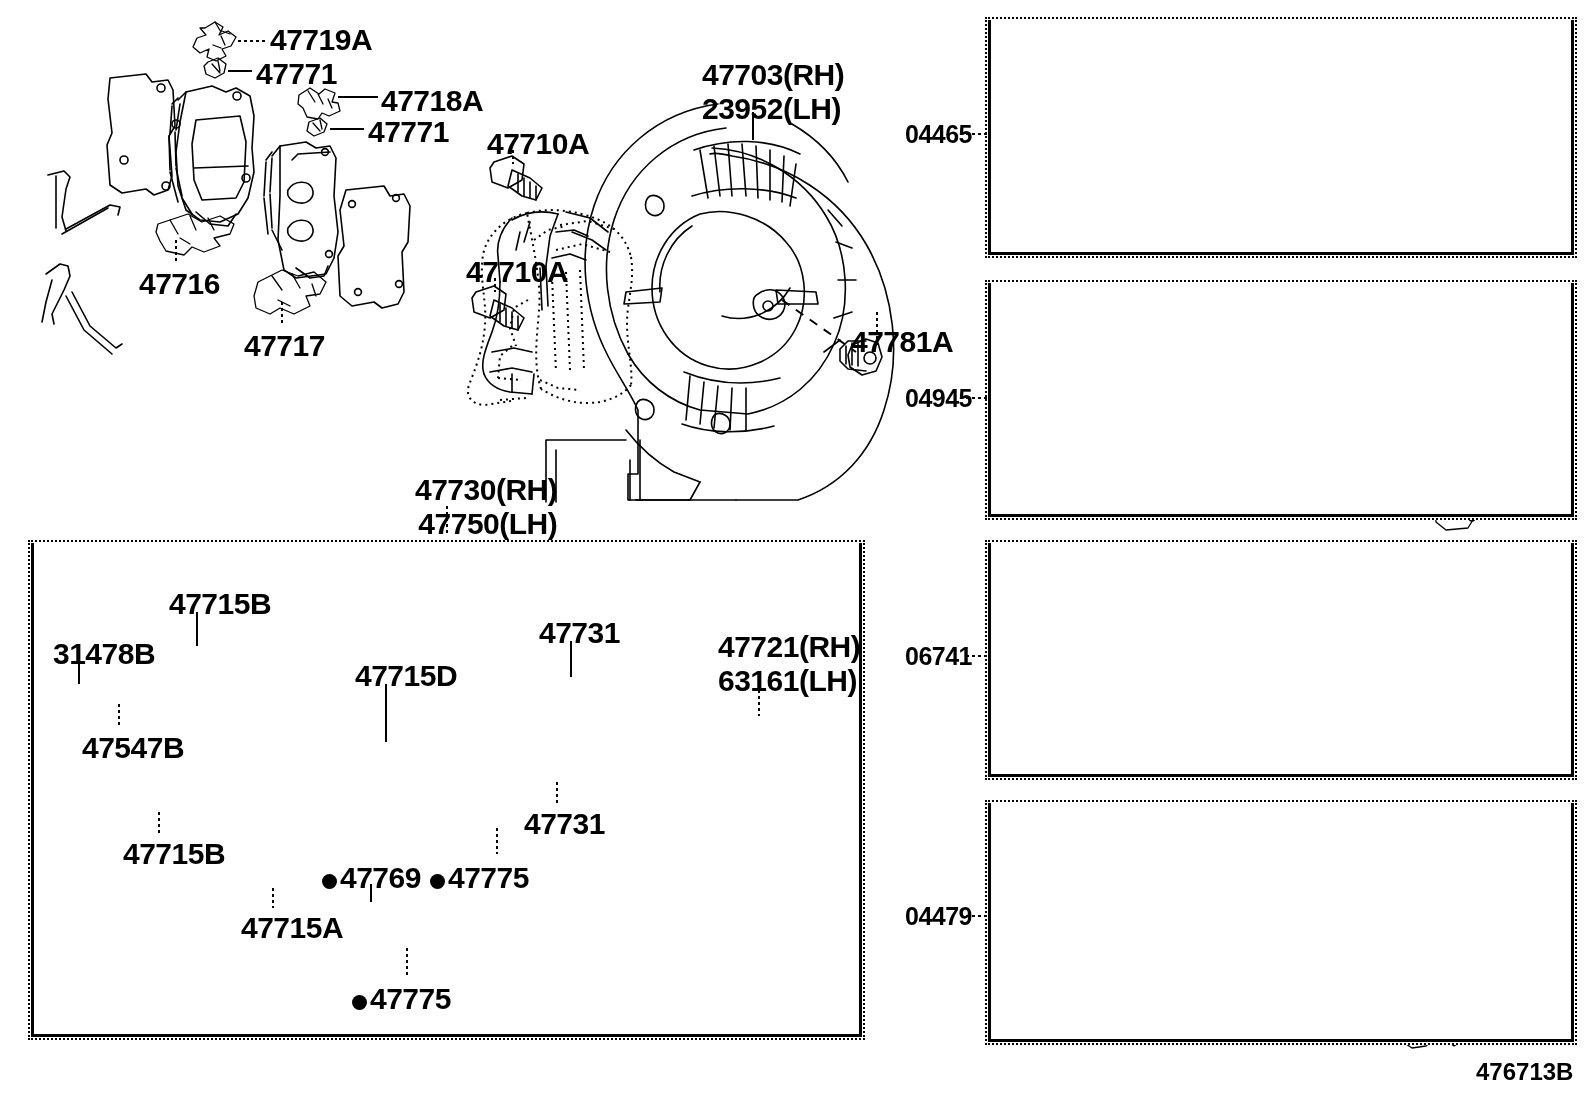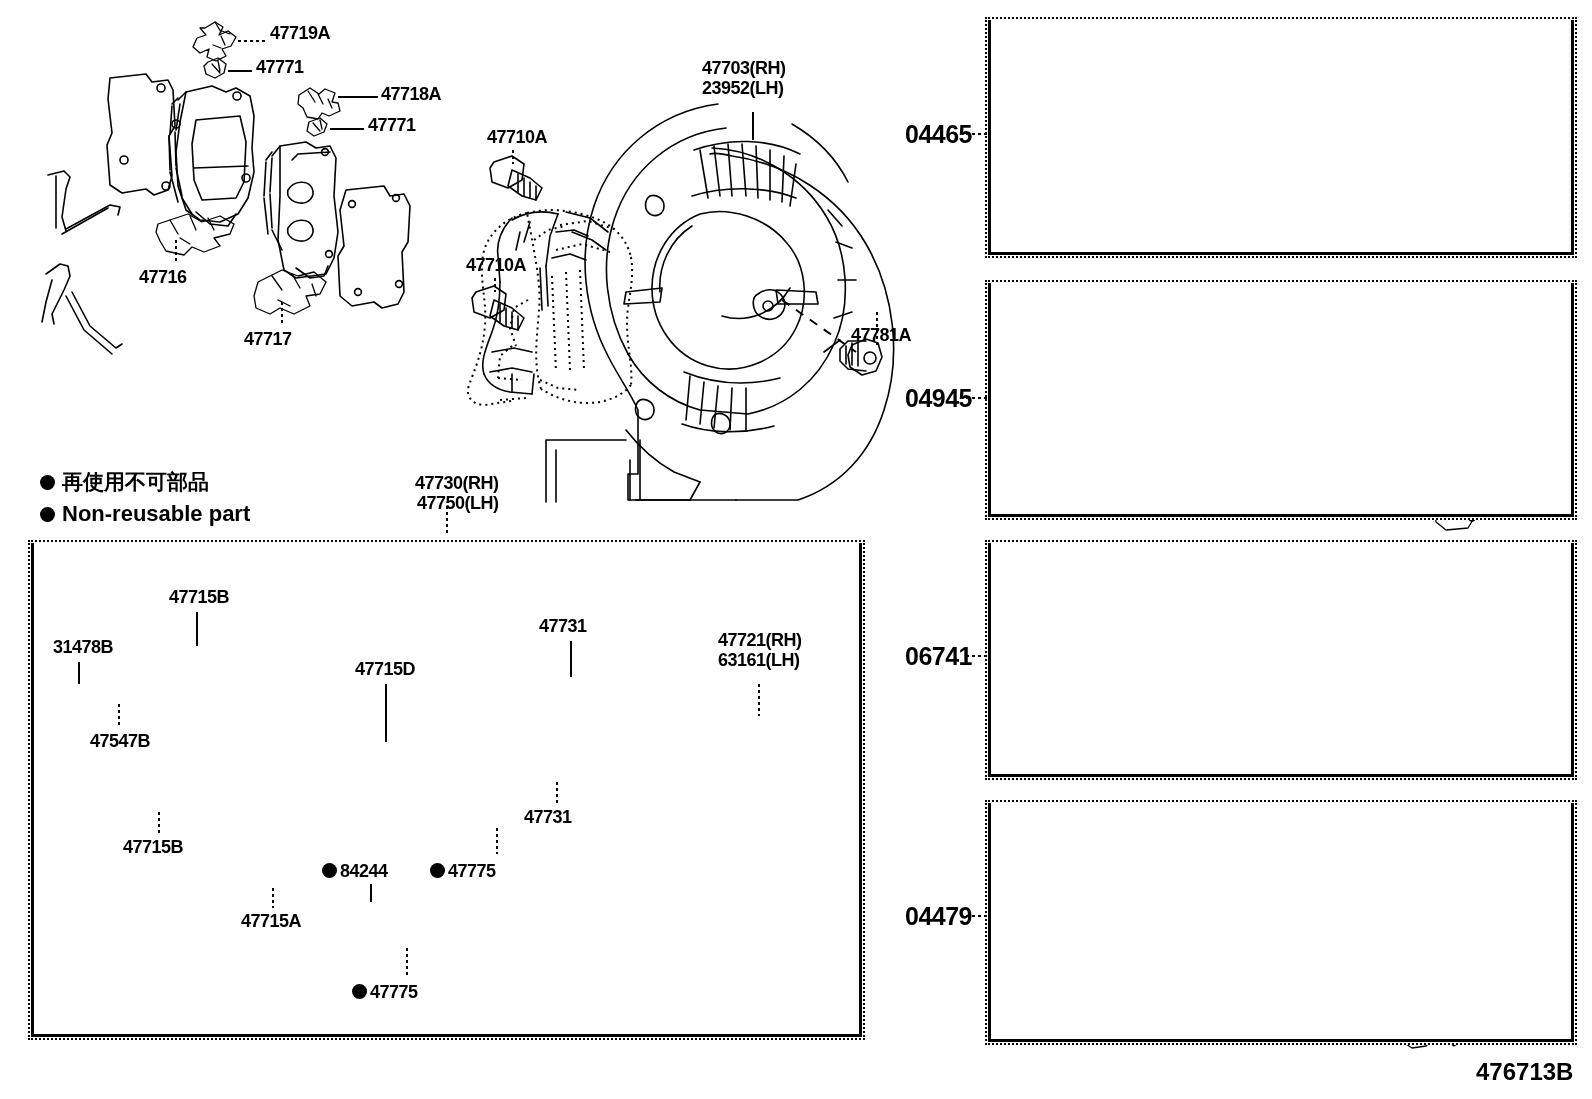--- a/index.html
+++ b/index.html
@@ -1,19 +1,19 @@
 <!DOCTYPE html>
 <html><head>
 <meta charset="utf-8">
 <style>
   html,body{margin:0;padding:0;background:#fff;}
   body{width:1592px;height:1099px;position:relative;overflow:hidden;
        font-family:"Liberation Sans","DejaVu Sans",sans-serif;color:#000;}
   .stage{position:absolute;left:0;top:0;width:1592px;height:1099px;}
-  .lbl{position:absolute;font-weight:700;font-size:18px;letter-spacing:-.5px;
+  .lbl{position:absolute;font-weight:700;font-size:30px;letter-spacing:-.5px;
        white-space:nowrap;line-height:1.06;}
   .lbl.two{line-height:1.12;}
   .kitlbl{position:absolute;font-weight:700;font-size:25px;letter-spacing:-.5px;white-space:nowrap;}
   .leader{position:absolute;background:#000;}
   .vline{width:2px;}
   .hline{height:2px;}
   .dotv{position:absolute;width:2px;
         background:repeating-linear-gradient(to bottom,#000 0 3px,transparent 3px 6px);}
   .doth{position:absolute;height:2px;
         background:repeating-linear-gradient(to right,#000 0 3px,transparent 3px 6px);}
@@ -490,29 +490,29 @@
   <div class="lbl" style="left:256px;top:58px;">47771</div>
   <div class="lbl" style="left:381px;top:85px;">47718A</div>
   <div class="lbl" style="left:368px;top:116px;">47771</div>
   <div class="lbl" style="left:139px;top:268px;">47716</div>
   <div class="lbl" style="left:244px;top:330px;">47717</div>
   <div class="lbl" style="left:487px;top:128px;">47710A</div>
   <div class="lbl" style="left:466px;top:256px;">47710A</div>
   <div class="lbl" style="left:851px;top:290px;margin-top:36px;">47781A</div>
   <div class="lbl" style="left:169px;top:588px;">47715B</div>
   <div class="lbl" style="left:53px;top:638px;">31478B</div>
-  <div class="lbl" style="left:90px;top:732px;">47547B</div>
+  <div class="lbl" style="left:82px;top:732px;">47547B</div>
   <div class="lbl" style="left:123px;top:838px;">47715B</div>
   <div class="lbl" style="left:241px;top:912px;">47715A</div>
   <div class="lbl" style="left:355px;top:660px;">47715D</div>
   <div class="lbl" style="left:539px;top:617px;">47731</div>
   <div class="lbl" style="left:524px;top:808px;">47731</div>
 
   <div class="lbl" style="left:322px;top:862px;">
-    <span class="bullet"></span><span>84244</span>
+    <span class="bullet"></span><span>47769</span>
   </div>
   <div class="lbl" style="left:430px;top:862px;">
     <span class="bullet"></span><span>47775</span>
   </div>
   <div class="lbl" style="left:352px;top:983px;">
     <span class="bullet"></span><span>47775</span>
   </div>
 
   <div class="lbl two" style="left:702px;top:58px;">
     <div>47703(RH)</div>
@@ -525,24 +525,16 @@
   <div class="lbl two" style="left:718px;top:630px;">
     <div>47721(RH)</div>
     <div>63161(LH)</div>
   </div>
 
   <div class="kitlbl" style="left:905px;top:120px;">04465</div>
   <div class="kitlbl" style="left:905px;top:384px;">04945</div>
   <div class="kitlbl" style="left:905px;top:642px;">06741</div>
   <div class="kitlbl" style="left:905px;top:902px;">04479</div>
 
-  <div class="legend" style="left:40px;top:466px;">
-    <span class="row">
-      <span class="bullet"></span><span class="t jp">再使用不可部品</span>
-    </span>
-    <span class="row">
-      <span class="bullet"></span><span class="t">Non-reusable part</span>
-    </span>
-  </div>
 
   <div class="refno" style="left:1476px;top:1058px;">476713B</div>
 
 </div>
 
 </body></html>

